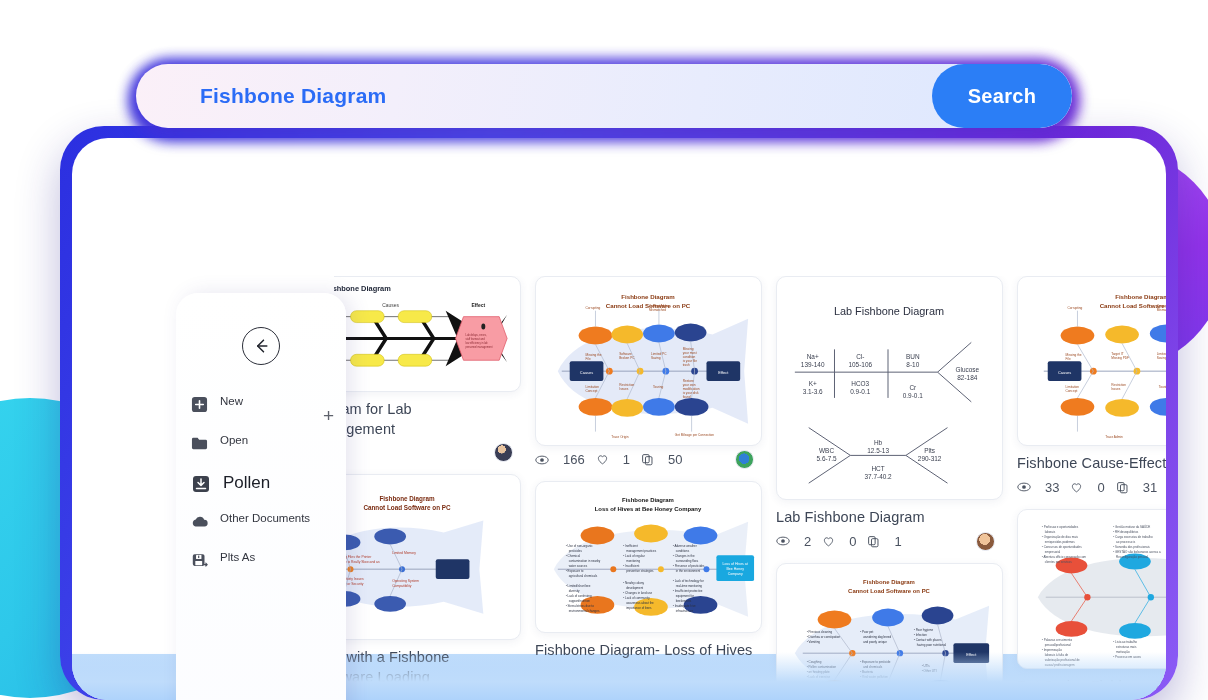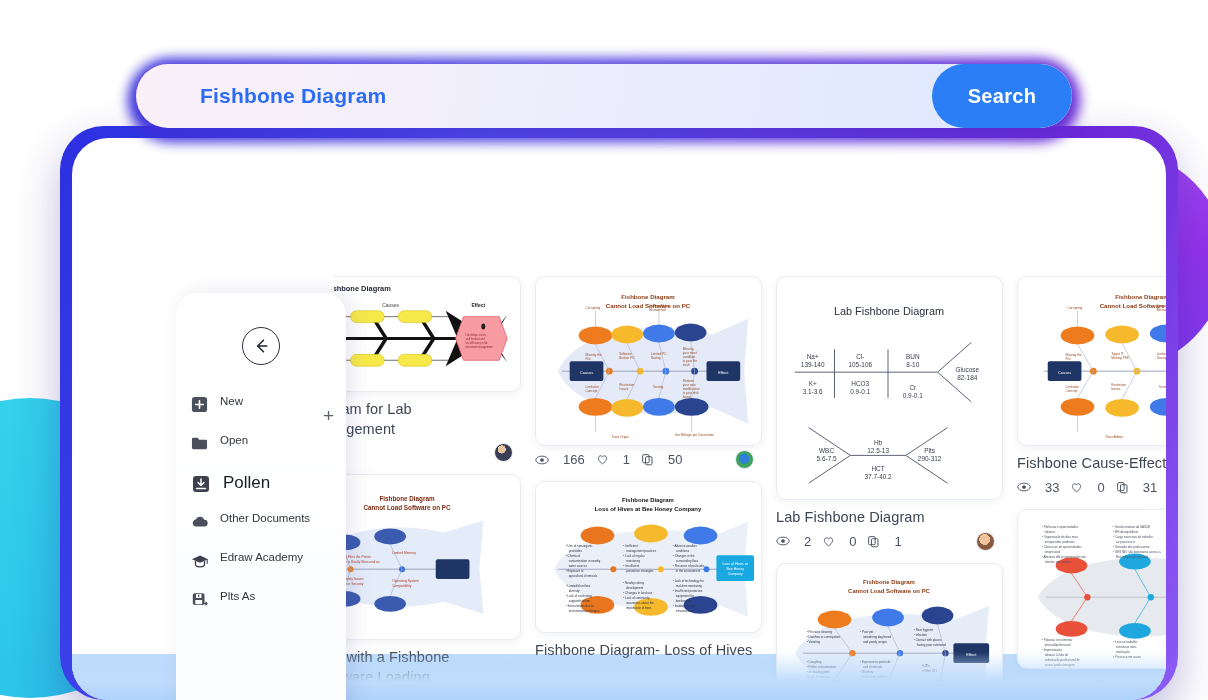--- a/index.html
+++ b/index.html
@@ -741,30 +741,20 @@
       <div class="nav-item">
         <span class="ico">
           <svg width="18" height="18" viewBox="0 0 20 18">
               <path d="M5 14 A4 4 0 0 1 5.2 6.2 A5 5 0 0 1 14.6 6.6 A3.7 3.7 0 0 1 15 14 Z" fill="#4a4f5c"></path>
             </svg>
         </span>
         <span class="lbl">Other Documents</span>
       </div>
 
 
-      <div class="nav-item">
-        <span class="ico">
-          <svg width="18" height="18" viewBox="0 0 20 18">
-              <path d="M10 3 L19 7 L10 11 L1 7 Z" fill="#3c414d"></path>
-              <path d="M5 9 V13 C5 14.7 7.3 15.6 10 15.6 C12.7 15.6 15 14.7 15 13 V9" fill="none" stroke="#3c414d" stroke-width="1.5"></path>
-              <line x1="18" y1="7.4" x2="18" y2="12" stroke="#3c414d" stroke-width="1.2"></line>
-            </svg>
-        </span>
-        <span class="lbl">Edraw Academy</span>
-      </div>
 
 
       <div class="nav-item">
         <span class="ico">
           <svg width="18" height="17" viewBox="0 0 20 18">
               <rect x="2" y="2" width="13" height="13" rx="2" fill="#4a4f5c"></rect>
               <rect x="5.6" y="2.8" width="6" height="4.6" rx="0.6" fill="#fff"></rect>
               <rect x="7.9" y="3.5" width="1.3" height="2.8" fill="#4a4f5c"></rect>
               <rect x="4.8" y="9.6" width="7.6" height="4.6" rx="0.6" fill="#fff"></rect>
               <path d="M14 13.5 L18 13.5 M16.4 11.9 L18 13.5 L16.4 15.1" stroke="#4a4f5c" stroke-width="1.3" fill="none" stroke-linecap="round" stroke-linejoin="round"></path>

